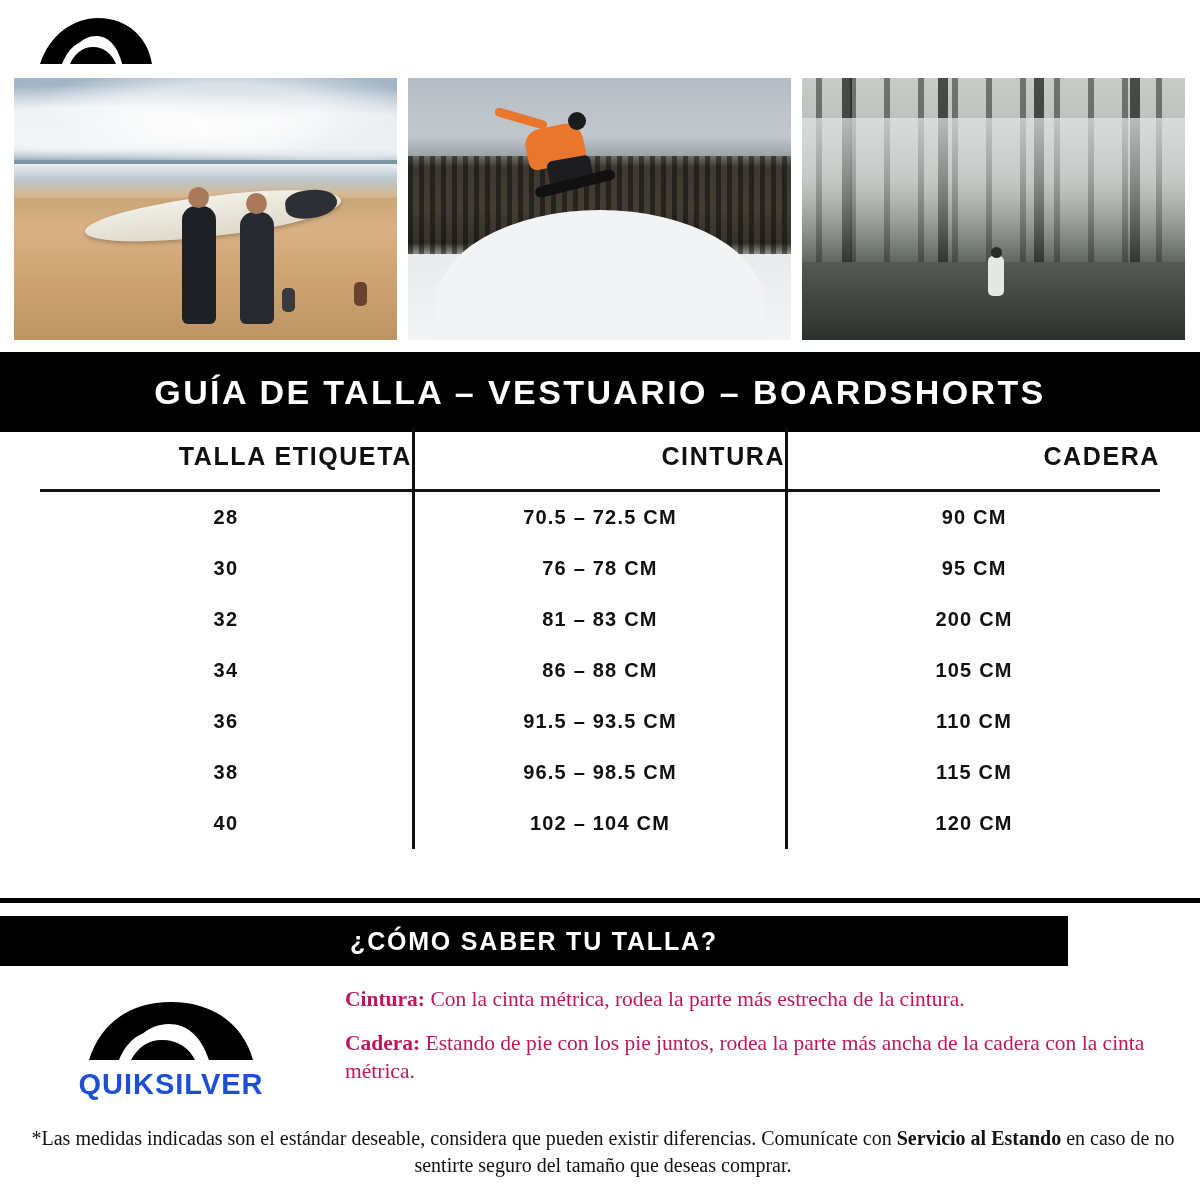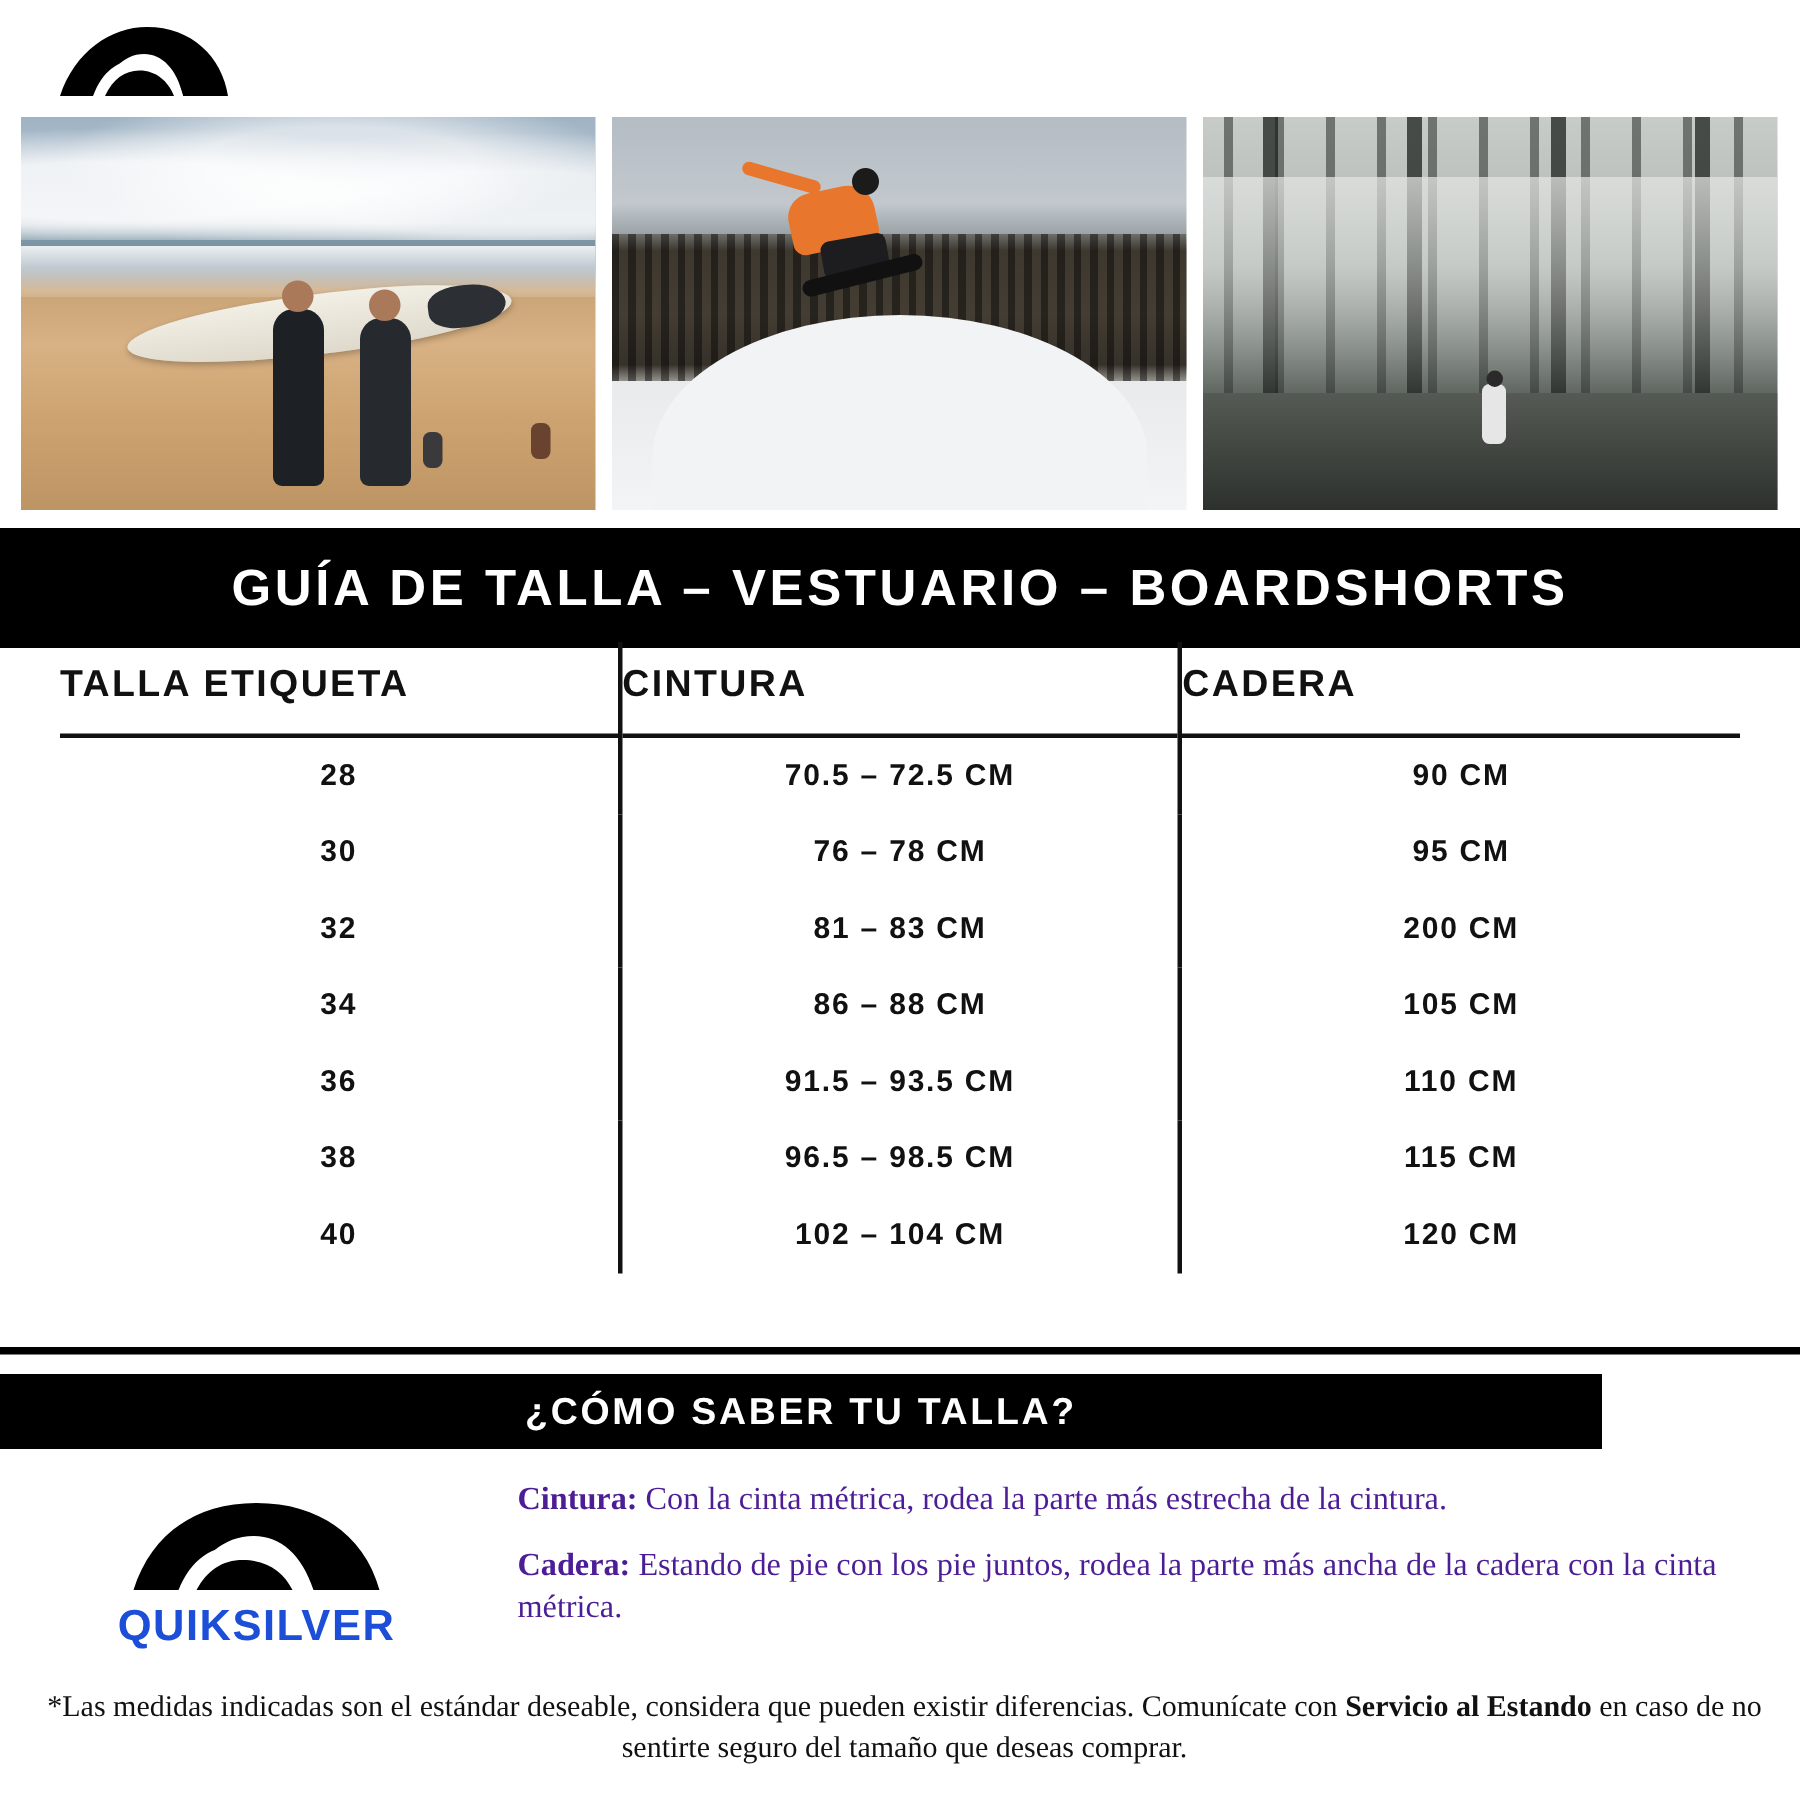--- a/index.html
+++ b/index.html
@@ -232,21 +232,21 @@
   table.size {
     width: 100%;
     border-collapse: collapse;
     table-layout: fixed;
   }
   table.size th {
     font-size: 25px;
     font-weight: bold;
     letter-spacing: 1.6px;
     padding: 14px 0 18px 0;
-    text-align: left;
+    text-align: right;
     color: #111;
   }
   table.size thead tr {
     border-bottom: 3px solid #111;
   }
   table.size td {
     font-size: 20px;
     font-weight: bold;
     letter-spacing: 1.2px;
     text-align: center;
@@ -303,21 +303,21 @@
 
   .notes {
     position: absolute;
     left: 345px; top: 986px;
     width: 820px;
   }
   .note {
     font-family: "Liberation Serif", serif;
     font-size: 21.5px;
     line-height: 1.3;
-    color: #4c1d95;
+    color: #be185d;
     margin-bottom: 16px;
   }
   .note b { font-weight: bold; }
 
   .footnote {
     position: absolute;
     left: 28px; top: 1125px;
     width: 1150px;
     text-align: center;
     font-family: "Liberation Serif", serif;

